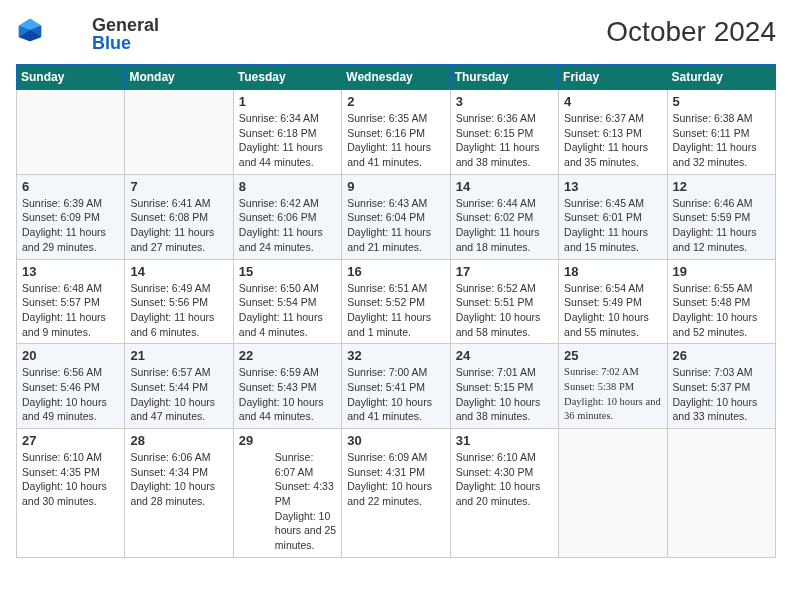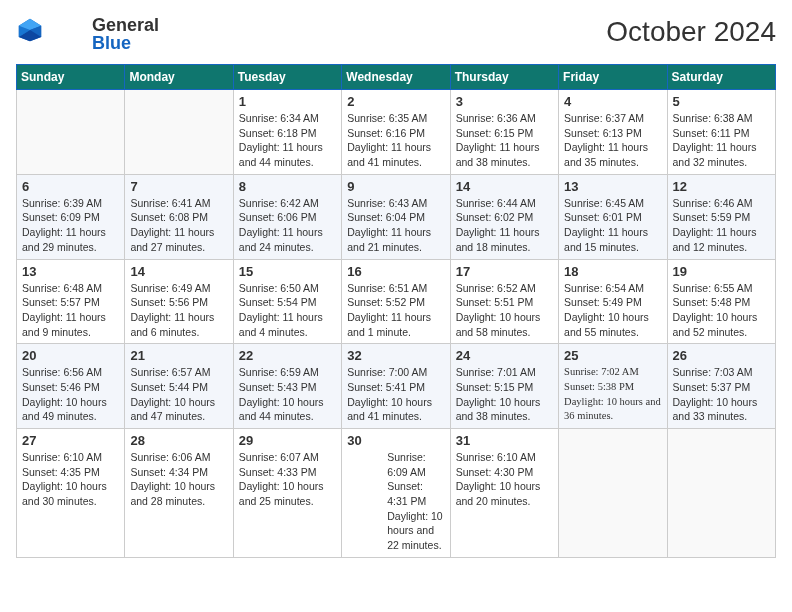--- a/index.html
+++ b/index.html
@@ -306,27 +306,27 @@
 Daylight: 10 hours and 30 minutes.</div>
           </td>
           <td>
             <span class="day-num">28</span>
             <div class="day-info" style="white-space: pre-line;">Sunrise: 6:06 AM
 Sunset: 4:34 PM
 Daylight: 10 hours and 28 minutes.</div>
           </td>
           <td>
             <span class="day-num">29</span>
-            <div class="day-info" style="white-space: pre-line;">Sunrise: 6:07 AM
+            <div class="day-info" style="white-space: pre-line; margin-left: 36px;">Sunrise: 6:07 AM
 Sunset: 4:33 PM
 Daylight: 10 hours and 25 minutes.</div>
           </td>
           <td>
             <span class="day-num">30</span>
-            <div class="day-info" style="white-space: pre-line; margin-left: 40px;">Sunrise: 6:09 AM
+            <div class="day-info" style="white-space: pre-line;">Sunrise: 6:09 AM
 Sunset: 4:31 PM
 Daylight: 10 hours and 22 minutes.</div>
           </td>
           <td>
             <span class="day-num">31</span>
             <div class="day-info" style="white-space: pre-line;">Sunrise: 6:10 AM
 Sunset: 4:30 PM
 Daylight: 10 hours and 20 minutes.</div>
           </td>
           <td class="empty"></td>

